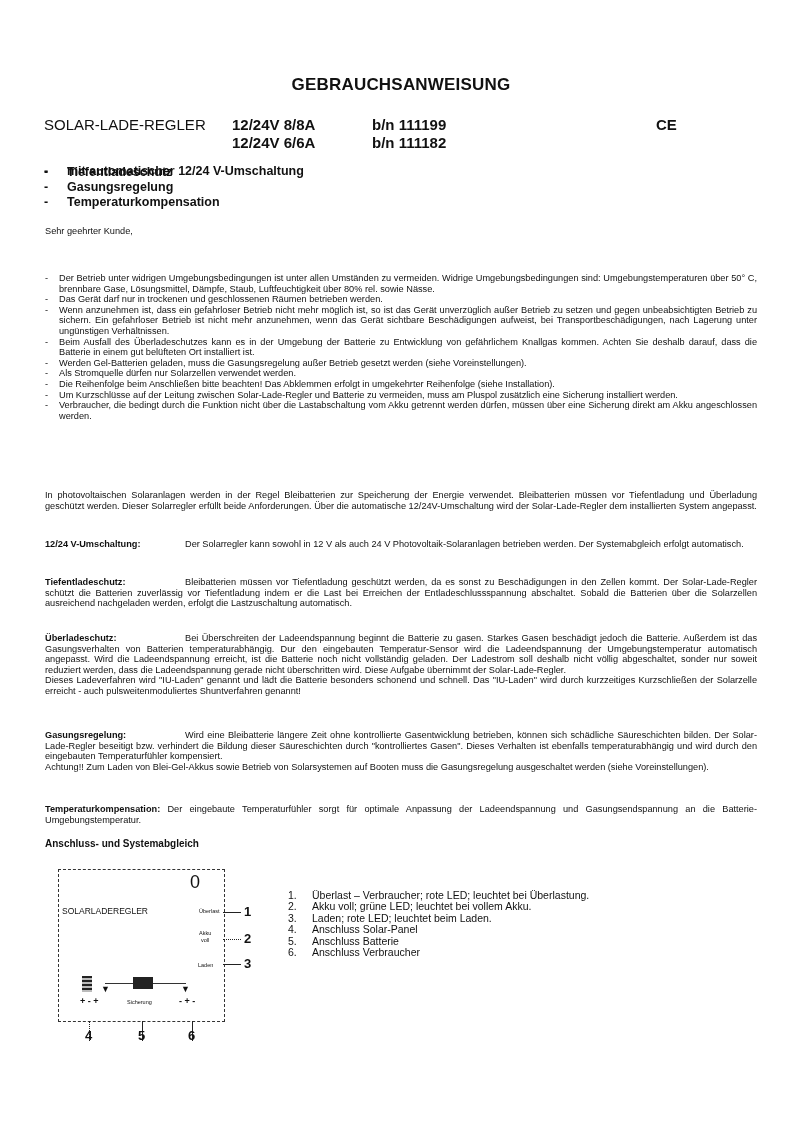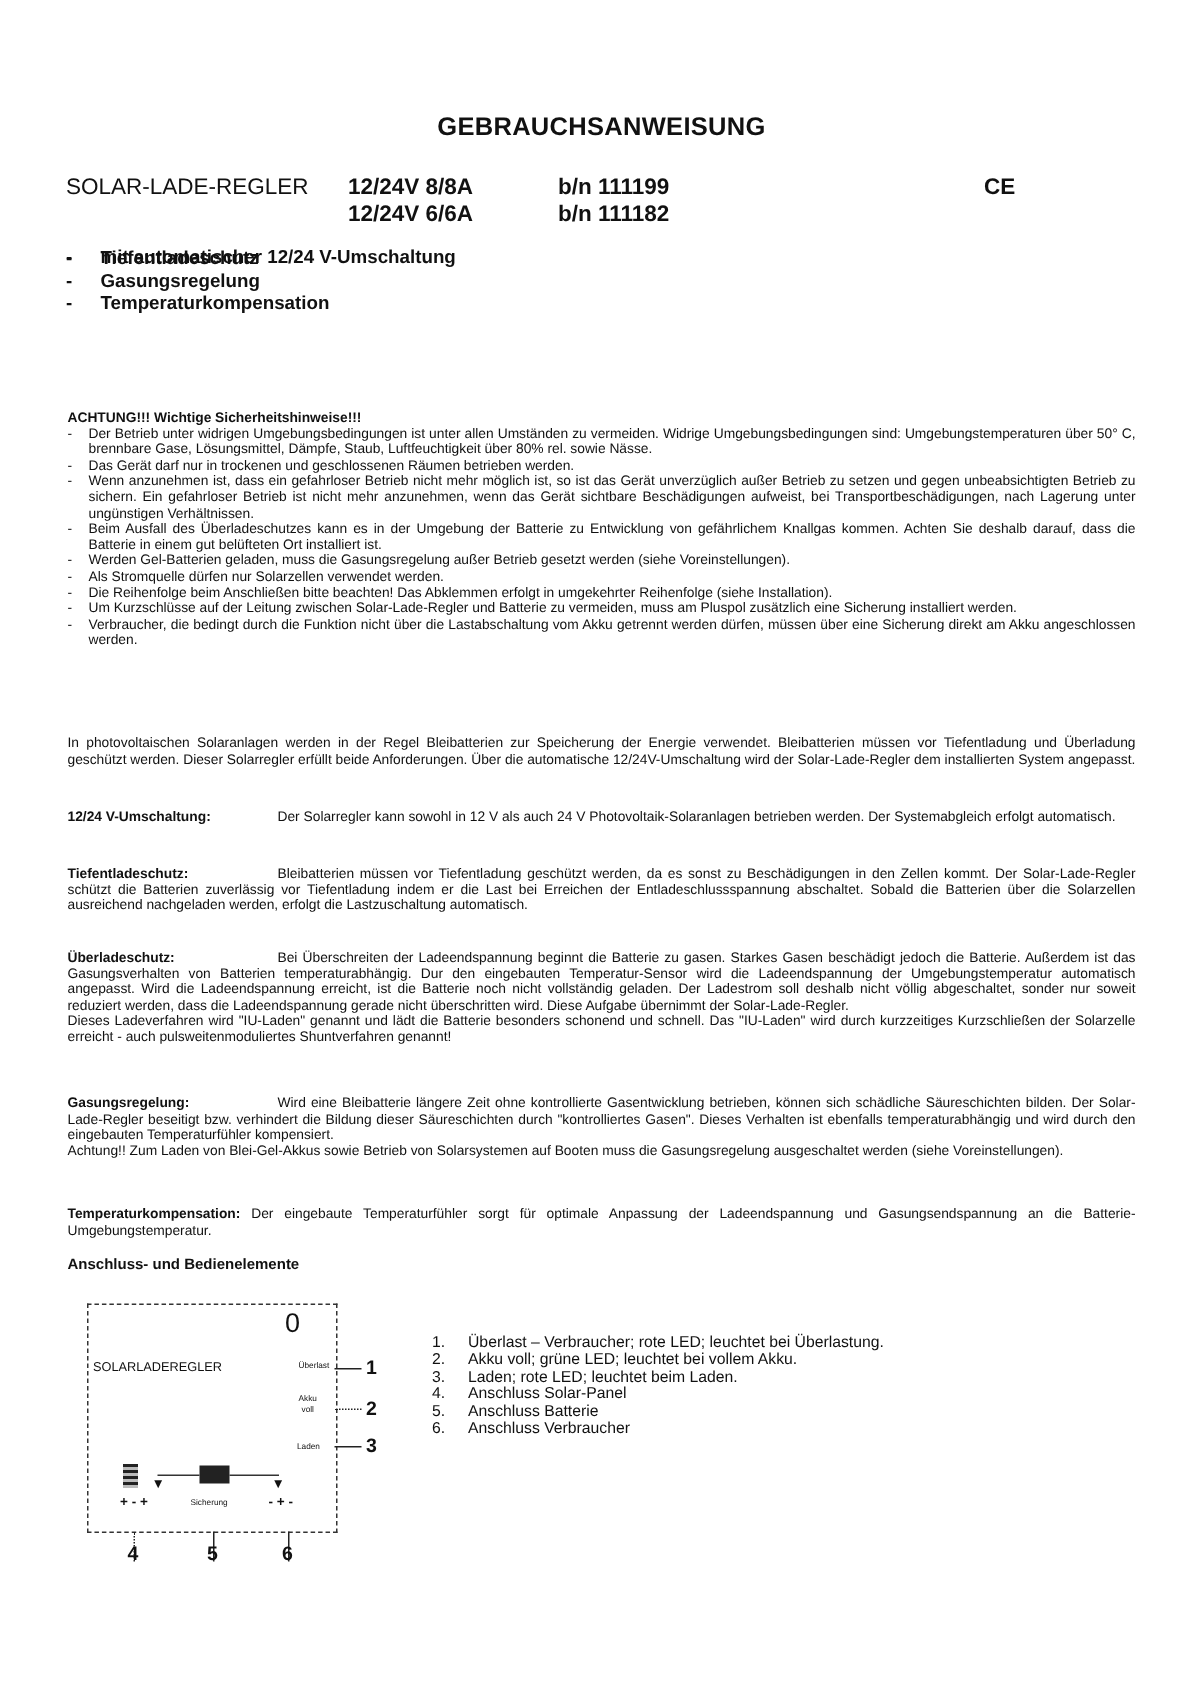--- a/index.html
+++ b/index.html
@@ -40,24 +40,24 @@
 <div class="abs prod" style="left:656px;">CE</div>
 <div class="abs prod2" style="left:232px;">12/24V 6/6A</div>
 <div class="abs prod2" style="left:372px;">b/n 111182</div>
 
 <div class="abs feat" style="top:164px;"><span class="dash">-</span><span>mit automatischer 12/24 V-Umschaltung</span></div>
 <div class="abs feat" style="top:165px;"><span class="dash">-</span><span>Tiefentladeschutz</span></div>
 <div class="abs feat" style="top:180px;"><span class="dash">-</span><span>Gasungsregelung</span></div>
 <div class="abs feat" style="top:195px;"><span class="dash">-</span><span>Temperaturkompensation</span></div>
 
 <div class="abs txt" style="top:226px;">
+  <p>Sehr geehrter Kunde,</p>
 </div>
 
 <div class="abs txt" style="top:273px;">
-  <p class="heading">ACHTUNG!!! Wichtige Sicherheitshinweise!!!</p>
   <div class="bl">
       <span class="b">-</span>
       <span class="c">Der Betrieb unter widrigen Umgebungsbedingungen ist unter allen Umständen zu vermeiden. Widrige Umgebungsbedingungen sind: Umgebungstemperaturen über 50° C, brennbare Gase, Lösungsmittel, Dämpfe, Staub, Luftfeuchtigkeit über 80% rel. sowie Nässe.</span>
     </div>
   <div class="bl">
       <span class="b">-</span>
       <span class="c">Das Gerät darf nur in trockenen und geschlossenen Räumen betrieben werden.</span>
     </div>
   <div class="bl">
       <span class="b">-</span>
@@ -106,21 +106,21 @@
 
 <div class="abs txt" style="top:730px;">
   <span class="lbl tab" style="width:140px;">Gasungsregelung:</span><span>Wird eine Bleibatterie längere Zeit ohne kontrollierte Gasentwicklung betrieben, können sich schädliche Säureschichten bilden. Der Solar-Lade-Regler beseitigt bzw. verhindert die Bildung dieser Säureschichten durch "kontrolliertes Gasen". Dieses Verhalten ist ebenfalls temperaturabhängig und wird durch den eingebauten Temperaturfühler kompensiert.</span>
   <p>Achtung!! Zum Laden von Blei-Gel-Akkus sowie Betrieb von Solarsystemen auf Booten muss die Gasungsregelung ausgeschaltet werden (siehe Voreinstellungen).</p>
 </div>
 
 <div class="abs txt" style="top:804px;">
   <span class="lbl">Temperaturkompensation:</span> <span>Der eingebaute Temperaturfühler sorgt für optimale Anpassung der Ladeendspannung und Gasungsendspannung an die Batterie-Umgebungstemperatur.</span>
 </div>
 
-<div class="abs sec-head">Anschluss- und Bedienelemente</div>
+<div class="abs sec-head">Anschluss- und Systemabgleich</div>
 
 <div class="abs dev"></div>
 <div class="abs zero">0</div>
 <div class="abs dev-title">SOLARLADEREGLER</div>
 
 <div class="abs small" style="left:199px;top:908px;">Überlast</div>
 <div class="abs small" style="left:199px;top:930px;">Akku</div>
 <div class="abs small" style="left:201px;top:937px;">voll</div>
 <div class="abs small" style="left:198px;top:962px;">Laden</div>
 

